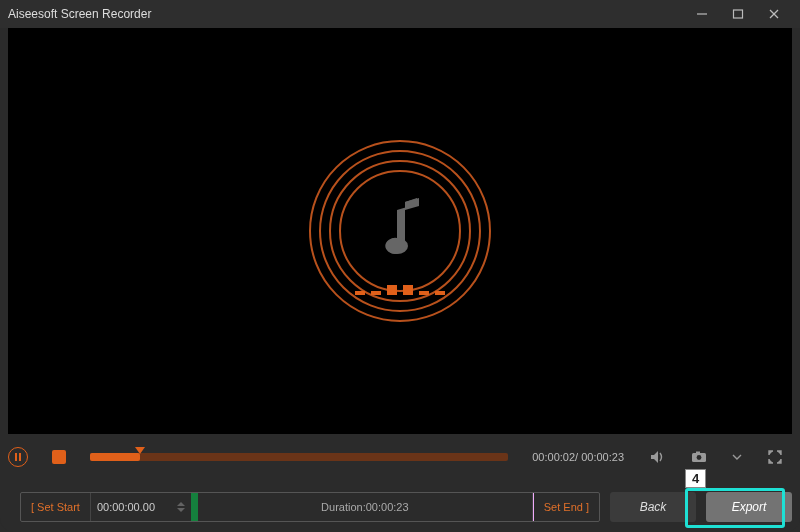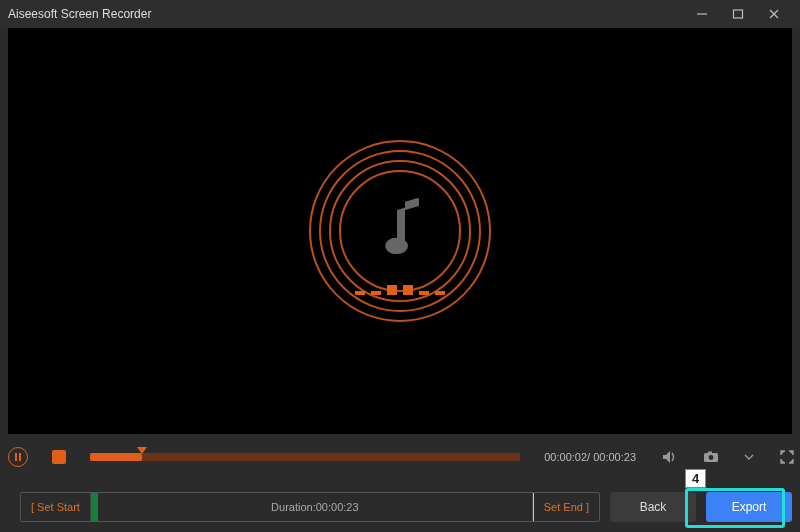--- a/index.html
+++ b/index.html
@@ -11,21 +11,21 @@
   .titlebar .winbtn svg { width: 12px; height: 12px; stroke: #bbb; stroke-width: 1.2; fill: none; }
   .preview { position: absolute; top: 28px; left: 8px; right: 8px; height: 406px; background: #000; display: flex; align-items: center; justify-content: center; }
   .music-icon { position: relative; width: 200px; height: 200px; display: flex; align-items: center; justify-content: center; }
   .rings { position: absolute; inset: 0; }
   .rings circle { fill: none; stroke: #cc5a1f; stroke-opacity: 0.9; }
   .note { position: relative; z-index: 2; }
   .eq { position: absolute; bottom: 36px; left: 50%; transform: translateX(-50%); display: flex; gap: 6px; align-items: flex-end; }
   .eq span { width: 10px; background: #e0601a; display: block; }
   .eq span.low { height: 4px; }
   .eq span.mid { height: 10px; }
-  .playbar { position: absolute; left: 8px; right: 4px; top: 440px; height: 34px; display: flex; align-items: center; gap: 24px; }
+  .playbar { position: absolute; left: 8px; right: 16px; top: 440px; height: 34px; display: flex; align-items: center; gap: 24px; }
   .roundbtn { width: 20px; height: 20px; border: 1px solid #e0601a; border-radius: 50%; display: flex; align-items: center; justify-content: center; }
   .pause-bars { display: flex; gap: 2px; }
   .pause-bars span { width: 2px; height: 8px; background: #e0601a; }
   .stopbtn { width: 14px; height: 14px; background: #e0601a; border-radius: 2px; }
   .track { flex: 1; position: relative; height: 10px; display: flex; align-items: center; }
   .track .full { position: absolute; left: 0; right: 0; height: 8px; background: #6a3418; border-radius: 2px; }
   .track .prog { position: absolute; left: 0; width: 12%; height: 8px; background: #e0601a; border-radius: 2px; }
   .track .marker { position: absolute; left: 12%; top: -5px; width: 0; height: 0; border-left: 5px solid transparent; border-right: 5px solid transparent; border-top: 7px solid #e0601a; transform: translateX(-50%); }
   .time { font-size: 11px; color: #bbb; white-space: nowrap; }
   .iconbtn { width: 18px; height: 18px; display: flex; align-items: center; justify-content: center; color: #999; }
@@ -33,23 +33,23 @@
   .bottombar { position: absolute; left: 20px; right: 8px; bottom: 10px; height: 30px; display: flex; align-items: stretch; gap: 10px; }
   .trimgroup { display: flex; align-items: stretch; border: 1px solid #555; border-radius: 2px; height: 30px; flex: 1; background: #2b2b2b; }
   .trimbtn { padding: 0 10px; display: flex; align-items: center; font-size: 11px; color: #e0702a; border-right: 1px solid #444; white-space: nowrap; }
   .trimbtn.right { border-left: 1px solid #f0abfc; border-right: none; }
   .timefield { width: 100px; display: flex; align-items: center; padding: 0 6px; font-size: 11px; color: #ccc; position: relative; }
   .spinners { position: absolute; right: 4px; top: 2px; bottom: 2px; width: 10px; display: flex; flex-direction: column; justify-content: center; gap: 2px; opacity: 0.6; }
   .spinners span { width: 0; height: 0; border-left: 4px solid transparent; border-right: 4px solid transparent; }
   .spinners .up { border-bottom: 4px solid #888; }
   .spinners .down { border-top: 4px solid #888; }
   .duration { flex: 1; display: flex; align-items: center; justify-content: center; font-size: 11px; color: #aaa; border-left: 7px solid #15803d; border-right: 1px solid #444; }
-  .bigbtn { width: 86px; height: 30px; border-radius: 3px; display: flex; align-items: center; justify-content: center; font-size: 12px; cursor: pointer; }
+  .bigbtn { width: 86px; height: 30px; border-radius: 3px; display: flex; align-items: center; justify-content: center; font-size: 12px; cursor: pointer; font-style: italic; }
   .back { background: #3b3b3b; color: #ddd; }
-  .export { background: #3b82f6; color: #fff; font-weight: 500; position: relative; }
+  .export { background: #737373; color: #fff; font-weight: 500; position: relative; }
   .callout { position: absolute; right: 15px; bottom: 4px; width: 100px; height: 40px; border: 3px solid #1ee0d4; border-radius: 3px; pointer-events: none; }
   .callout .tag { position: absolute; top: -22px; left: -3px; background: #fff; color: #222; font-size: 13px; font-weight: 600; padding: 1px 6px; border: 1px solid #888; }
 </style>
 </head>
 <body>
 <div class="window">
 
   <div class="titlebar">
     <div class="title">Aiseesoft Screen Recorder</div>
     <div class="winbtn">
@@ -129,20 +129,27 @@
     <div class="iconbtn">
       <svg viewBox="0 0 16 16" fill="none" stroke="#999" stroke-width="1.4">
         <path d="M2 6 L2 2 L6 2 M10 2 L14 2 L14 6 M14 10 L14 14 L10 14 M6 14 L2 14 L2 10"></path>
       </svg>
     </div>
   </div>
 
   <div class="bottombar">
     <div class="trimgroup">
       <div class="trimbtn">[ Set Start</div>
+      <div class="timefield">
+        <span>00:00:00.00</span>
+        <div class="spinners">
+            <span class="up"></span>
+            <span class="down"></span>
+          </div>
+      </div>
       <div class="duration">Duration:00:00:23</div>
       <div class="trimbtn right">Set End ]</div>
     </div>
     <div class="bigbtn back">Back</div>
     <div class="bigbtn export">Export</div>
   </div>
 
   <div class="callout">
     <div class="tag">4</div>
   </div>

